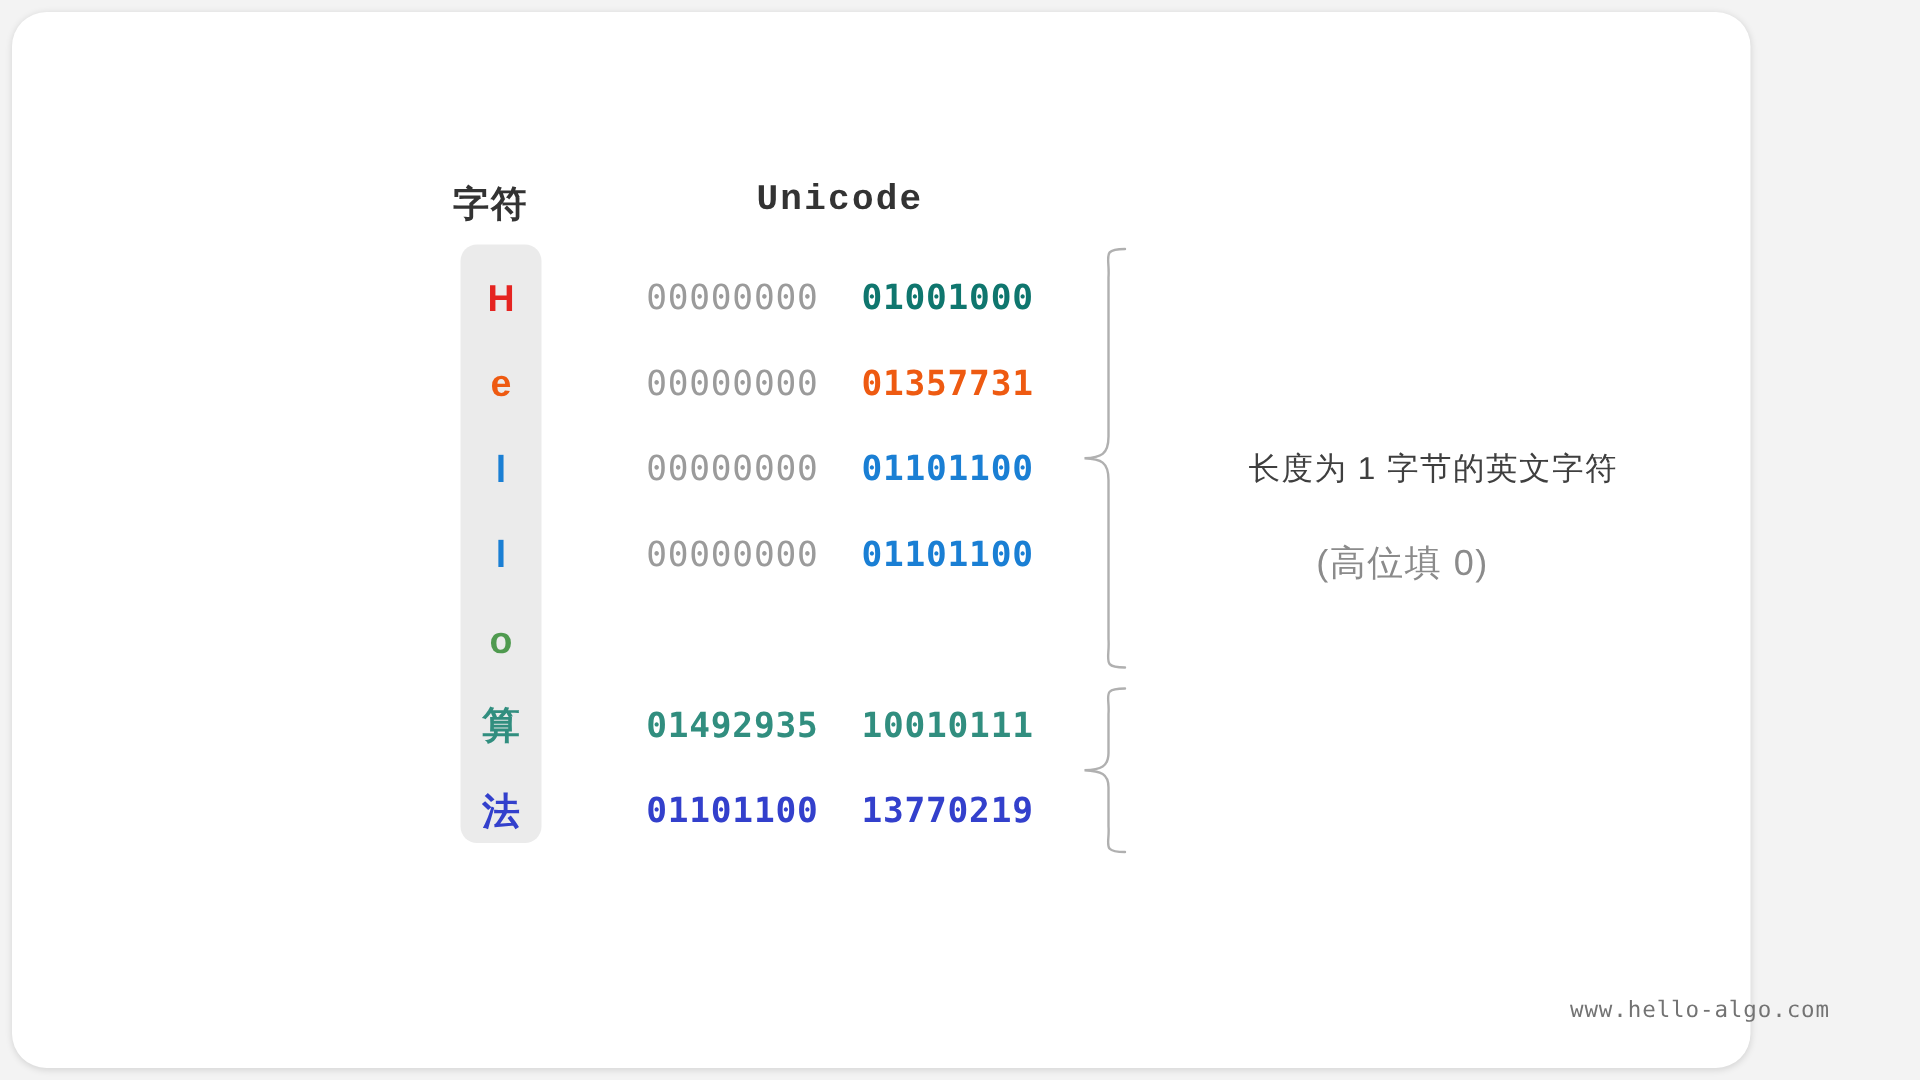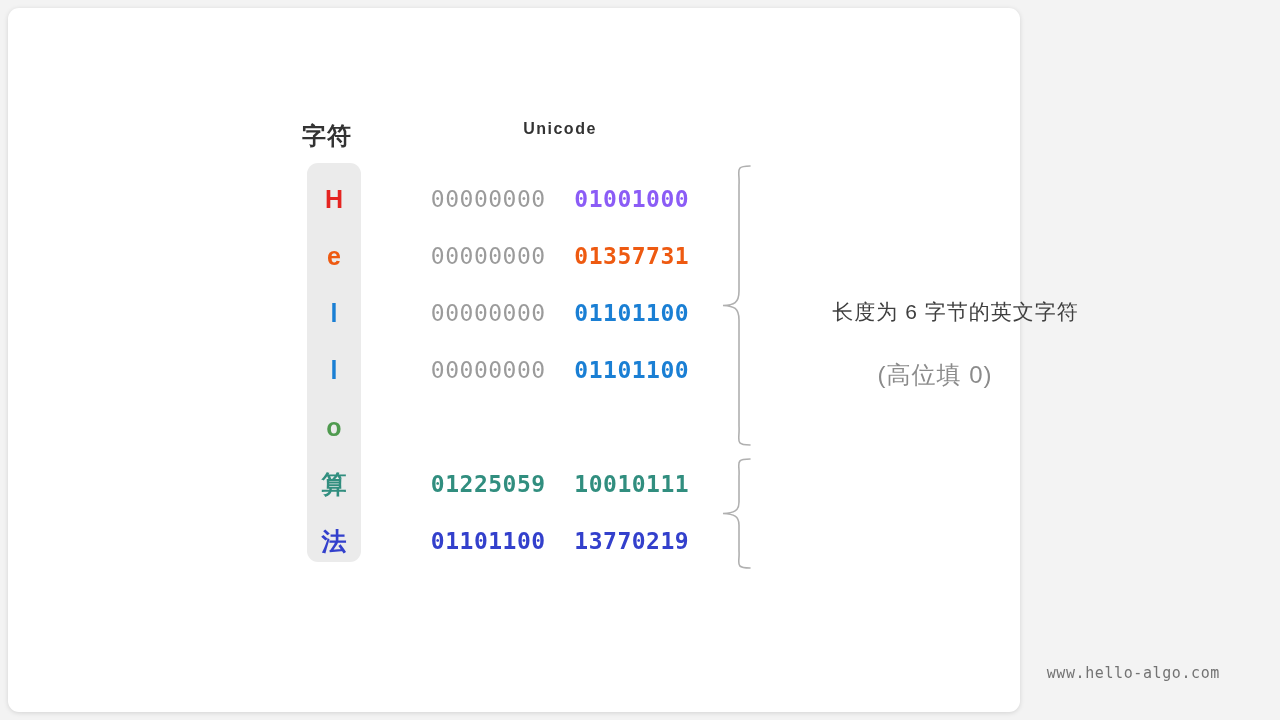--- a/index.html
+++ b/index.html
@@ -10,25 +10,26 @@
     width: 1280px;
     height: 720px;
     background: #f3f3f3;
     font-family: "Liberation Sans", sans-serif;
     overflow: hidden;
   }
   #card {
     position: absolute;
     left: 8px;
     top: 8px;
-    width: 1012px;
+    width: 1141px;
     height: 704px;
     background: #ffffff;
-    border-radius: 11px;
+    border-radius: 23px;
     box-shadow: 0 1px 5px rgba(0,0,0,0.13);
+    padding-left: 18px;
   }
   .diagram {
     position: absolute;
     left: 0;
     top: 0;
     width: 1264px;
     height: 704px;
   }
 
   
@@ -42,22 +43,22 @@
     font-weight: bold;
     color: #333333;
     letter-spacing: 1px;
   }
   .hdr-unicode {
     position: absolute;
     left: 424px;
     top: 112px;
     width: 256px;
     text-align: center;
-    font-family: Liberation Sans, sans-serif;
-    font-size: 16px;
+    font-family: Liberation Mono, monospace;
+    font-size: 24px;
     font-weight: bold;
     color: #333333;
     letter-spacing: 1.5px;
   }
 
   
   .char-strip {
     position: absolute;
     left: 299px;
     top: 155px;
@@ -145,58 +146,58 @@
   <div class="diagram">
 
     <div class="hdr-char">字符</div>
     <div class="hdr-unicode">Unicode</div>
 
     <div class="char-strip"></div>
 
     <div id="rows">
         <div class="row" style="top: 163px; width: 1264px;">
           <div class="ch" style="color: rgb(229, 36, 33);">H</div>
-          <div class="bits"><span class="hi">00000000</span>  <span class="lo" style="color: #8b5cf6;">01001000</span></div>
+          <div class="bits"><span class="hi">00000000</span>  <span class="lo" style="color: #0f766e;">01001000</span></div>
         </div>
         <div class="row" style="top: 220px; width: 1264px;">
           <div class="ch" style="color: rgb(238, 90, 17);">e</div>
           <div class="bits"><span class="hi">00000000</span>  <span class="lo" style="color: rgb(238, 90, 17);">01357731</span></div>
         </div>
         <div class="row" style="top: 277px; width: 1264px;">
           <div class="ch" style="color: rgb(26, 127, 212);">l</div>
           <div class="bits"><span class="hi">00000000</span>  <span class="lo" style="color: rgb(26, 127, 212);">01101100</span></div>
         </div>
         <div class="row" style="top: 334px; width: 1264px;">
           <div class="ch" style="color: rgb(26, 127, 212);">l</div>
           <div class="bits"><span class="hi">00000000</span>  <span class="lo" style="color: rgb(26, 127, 212);">01101100</span></div>
         </div>
         <div class="row" style="top: 391px; width: 1264px;">
           <div class="ch" style="color: rgb(79, 154, 79);">o</div>
         </div>
         <div class="row" style="top: 448px; width: 1264px;">
           <div class="ch" style="color: rgb(49, 142, 127);">算</div>
-          <div class="bits"><span class="both" style="color: rgb(49, 142, 127);">01225059</span>  <span class="lo" style="color: rgb(49, 142, 127);">10010111</span></div>
+          <div class="bits"><span class="both" style="color: rgb(49, 142, 127);">01492935</span>  <span class="lo" style="color: rgb(49, 142, 127);">10010111</span></div>
         </div>
         <div class="row" style="top: 505px; width: 1264px;">
           <div class="ch" style="color: rgb(51, 64, 204);">法</div>
           <div class="bits"><span class="both" style="color: rgb(51, 64, 204);">01101100</span>  <span class="lo" style="color: rgb(51, 64, 204);">13770219</span></div>
         </div>
       </div>
 
     <svg class="brace" style="left:712px; top:155px;" width="34" height="285" viewBox="0 0 34 285">
       <path d="M30 3 C14 3, 20 8, 19 22 L19 128 C19 140, 14 142, 3 142.5
                C14 143, 19 145, 19 157 L19 263 C20 277, 14 282, 30 282" fill="none" stroke="#b0b0b0" stroke-width="1.6" stroke-linecap="round"></path>
     </svg>
 
     <svg class="brace" style="left:712px; top:448px;" width="34" height="115" viewBox="0 0 34 115">
       <path d="M30 3 C14 3, 20 8, 19 20 L19 46 C19 55, 14 57, 3 57.5
                C14 58, 19 60, 19 69 L19 95 C20 107, 14 112, 30 112" fill="none" stroke="#b0b0b0" stroke-width="1.6" stroke-linecap="round"></path>
     </svg>
 
     <div class="note" style="left:762px; top:266px; width:330px;">
-      <span>长度为 6 字节的英文字符</span>
+      <span>长度为 1 字节的英文字符</span>
       <span class="sub">(高位填 0)</span>
     </div>
 
 
     <div class="watermark">www.hello-algo.com</div>
   </div>
 </div>
 
 </body></html>

